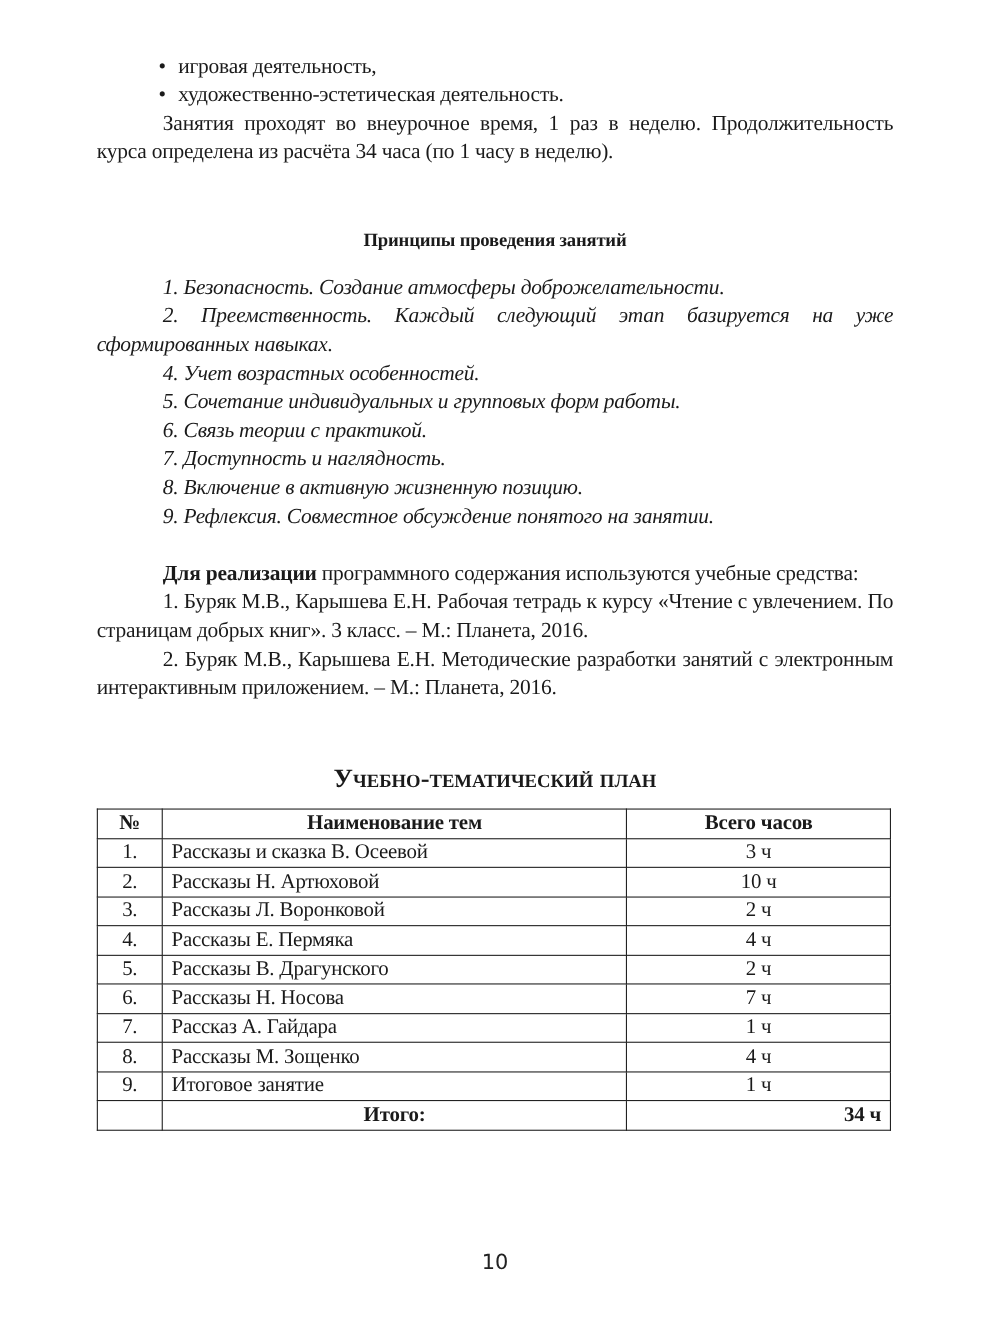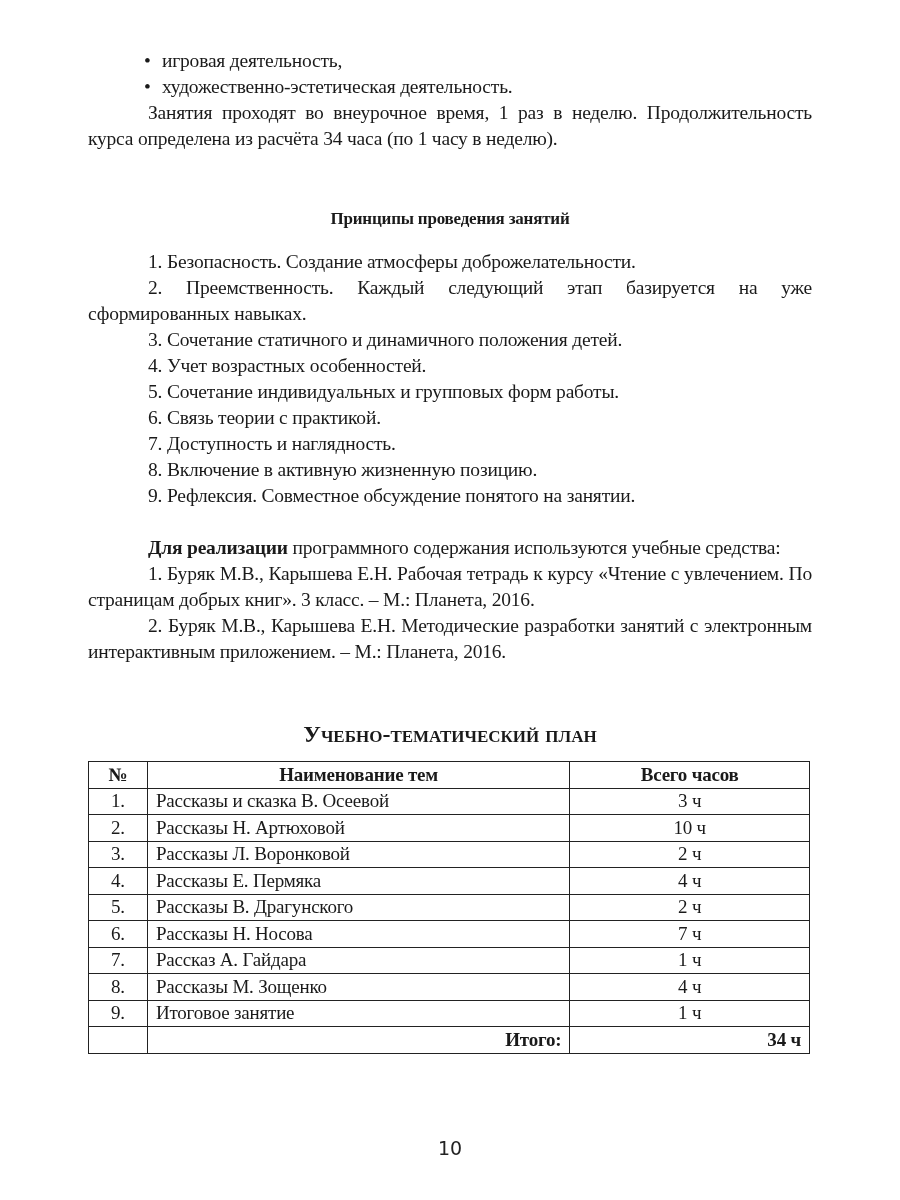--- a/index.html
+++ b/index.html
@@ -54,20 +54,21 @@
     }
     .principles-title { margin-top: 54px; margin-bottom: 17px; }
     ol.principles {
       list-style: none;
       margin: 0;
       padding: 0;
     }
     ol.principles li {
       text-indent: 60px;
       text-align: justify;
+      font-style: italic;
     }
     .resources { margin-top: 26px; }
     .plan-title {
       margin-top: 56px;
       margin-bottom: 14px;
       font-size: 24px;
       font-variant: small-caps;
       letter-spacing: 0;
     }
     table.plan {
@@ -80,21 +81,21 @@
       height: 25.5px;
       padding: 0 8px;
       line-height: 24px;
     }
     table.plan th { font-weight: bold; text-align: center; }
     col.c-num { width: 59px; }
     col.c-name { width: 423px; }
     col.c-hours { width: 240px; }
     td.num { text-align: center; }
     td.hours { text-align: center; }
-    td.total-label { text-align: right; font-weight: bold; }
+    td.total-label { text-align: center; font-weight: bold; }
     td.total-hours { text-align: right; font-weight: bold; }
     .page-number {
       position: absolute;
       left: 0;
       width: 900px;
       top: 1137px;
       text-align: center;
       font-family: "DejaVu Sans", "Liberation Sans", sans-serif;
       font-size: 19px;
       color: #222;
@@ -117,21 +118,20 @@
     </li>
   </ul>
 
   <p class="indent">Занятия проходят во внеурочное время, 1 раз в неделю. Продолжительность курса определена из расчёта 34 часа (по 1 часу в неделю).</p>
 
   <h2 class="principles-title">Принципы проведения занятий</h2>
 
   <ol class="principles">
     <li>1. Безопасность. Создание атмосферы доброжелательности.</li>
     <li>2. Преемственность. Каждый следующий этап базируется на уже сформированных навыках.</li>
-    <li>3. Сочетание статичного и динамичного положения детей.</li>
     <li>4. Учет возрастных особенностей.</li>
     <li>5. Сочетание индивидуальных и групповых форм работы.</li>
     <li>6. Связь теории с практикой.</li>
     <li>7. Доступность и наглядность.</li>
     <li>8. Включение в активную жизненную позицию.</li>
     <li>9. Рефлексия. Совместное обсуждение понятого на занятии.</li>
   </ol>
 
   <p class="indent resources"><b>Для реализации</b><span> программного содержания используются учебные средства:</span></p>
   <p class="indent">1. Буряк М.В., Карышева Е.Н. Рабочая тетрадь к курсу «Чтение с увлечением. По страницам добрых книг». 3 класс. – М.: Планета, 2016.</p>

